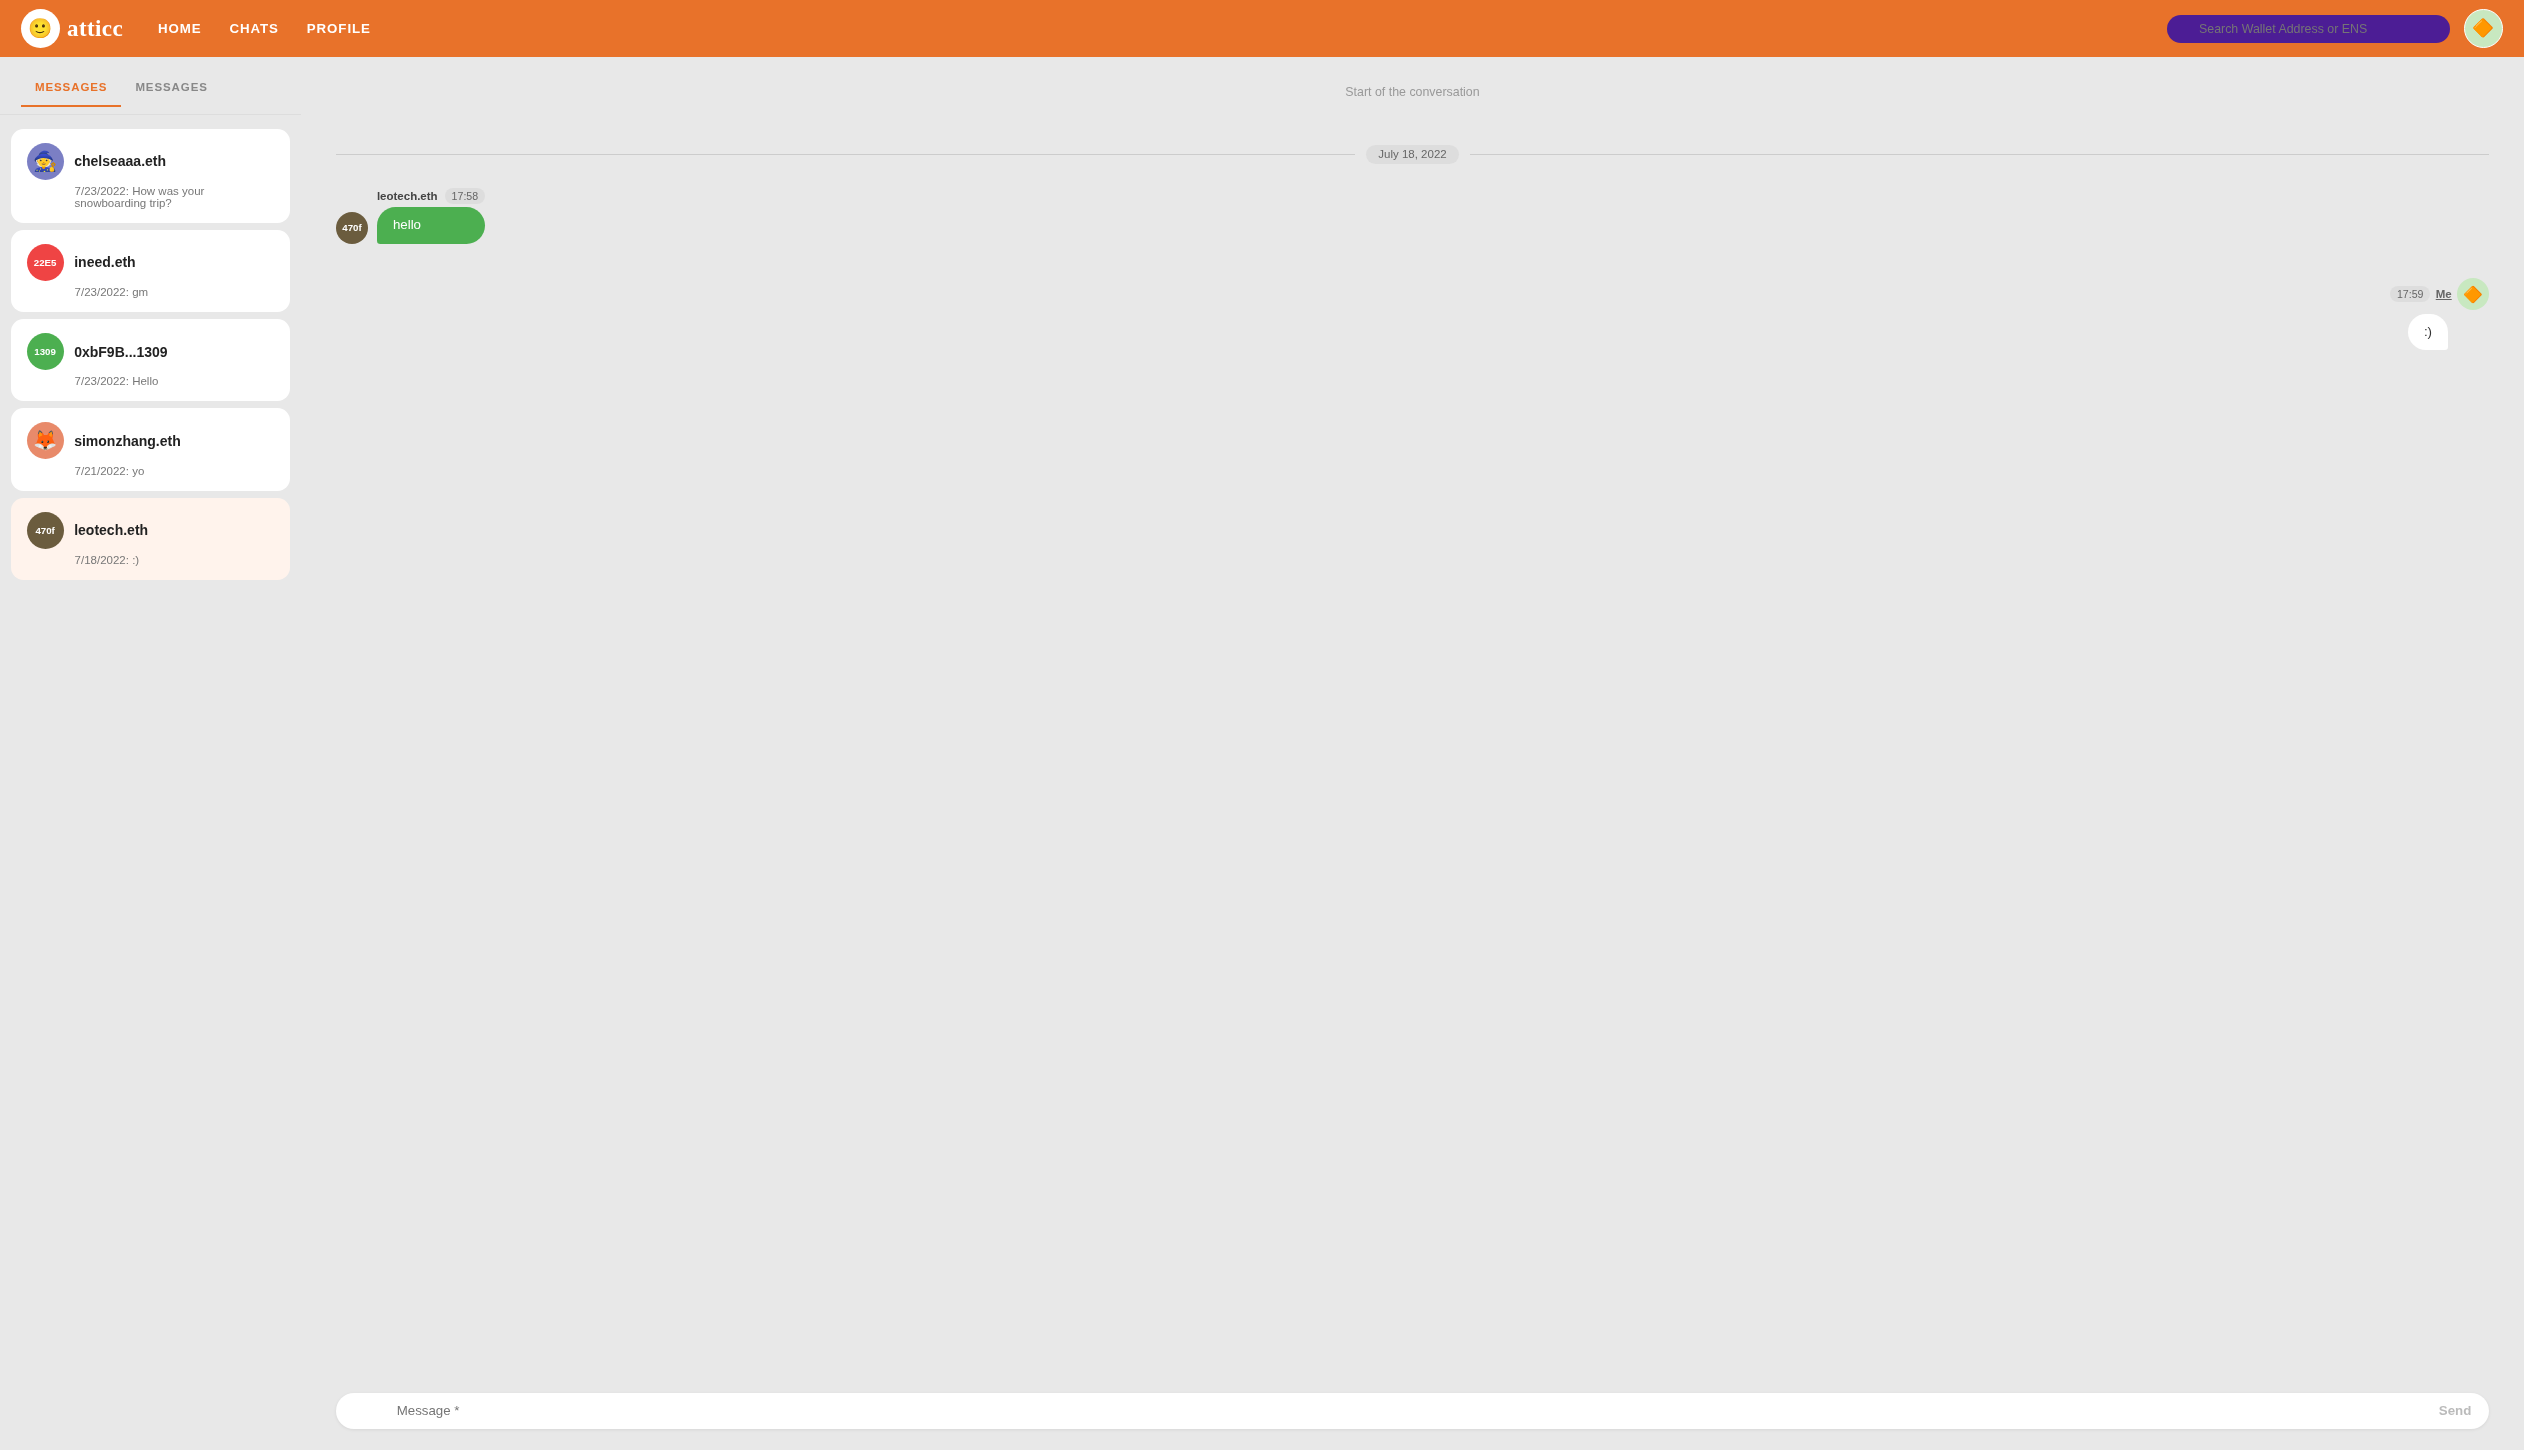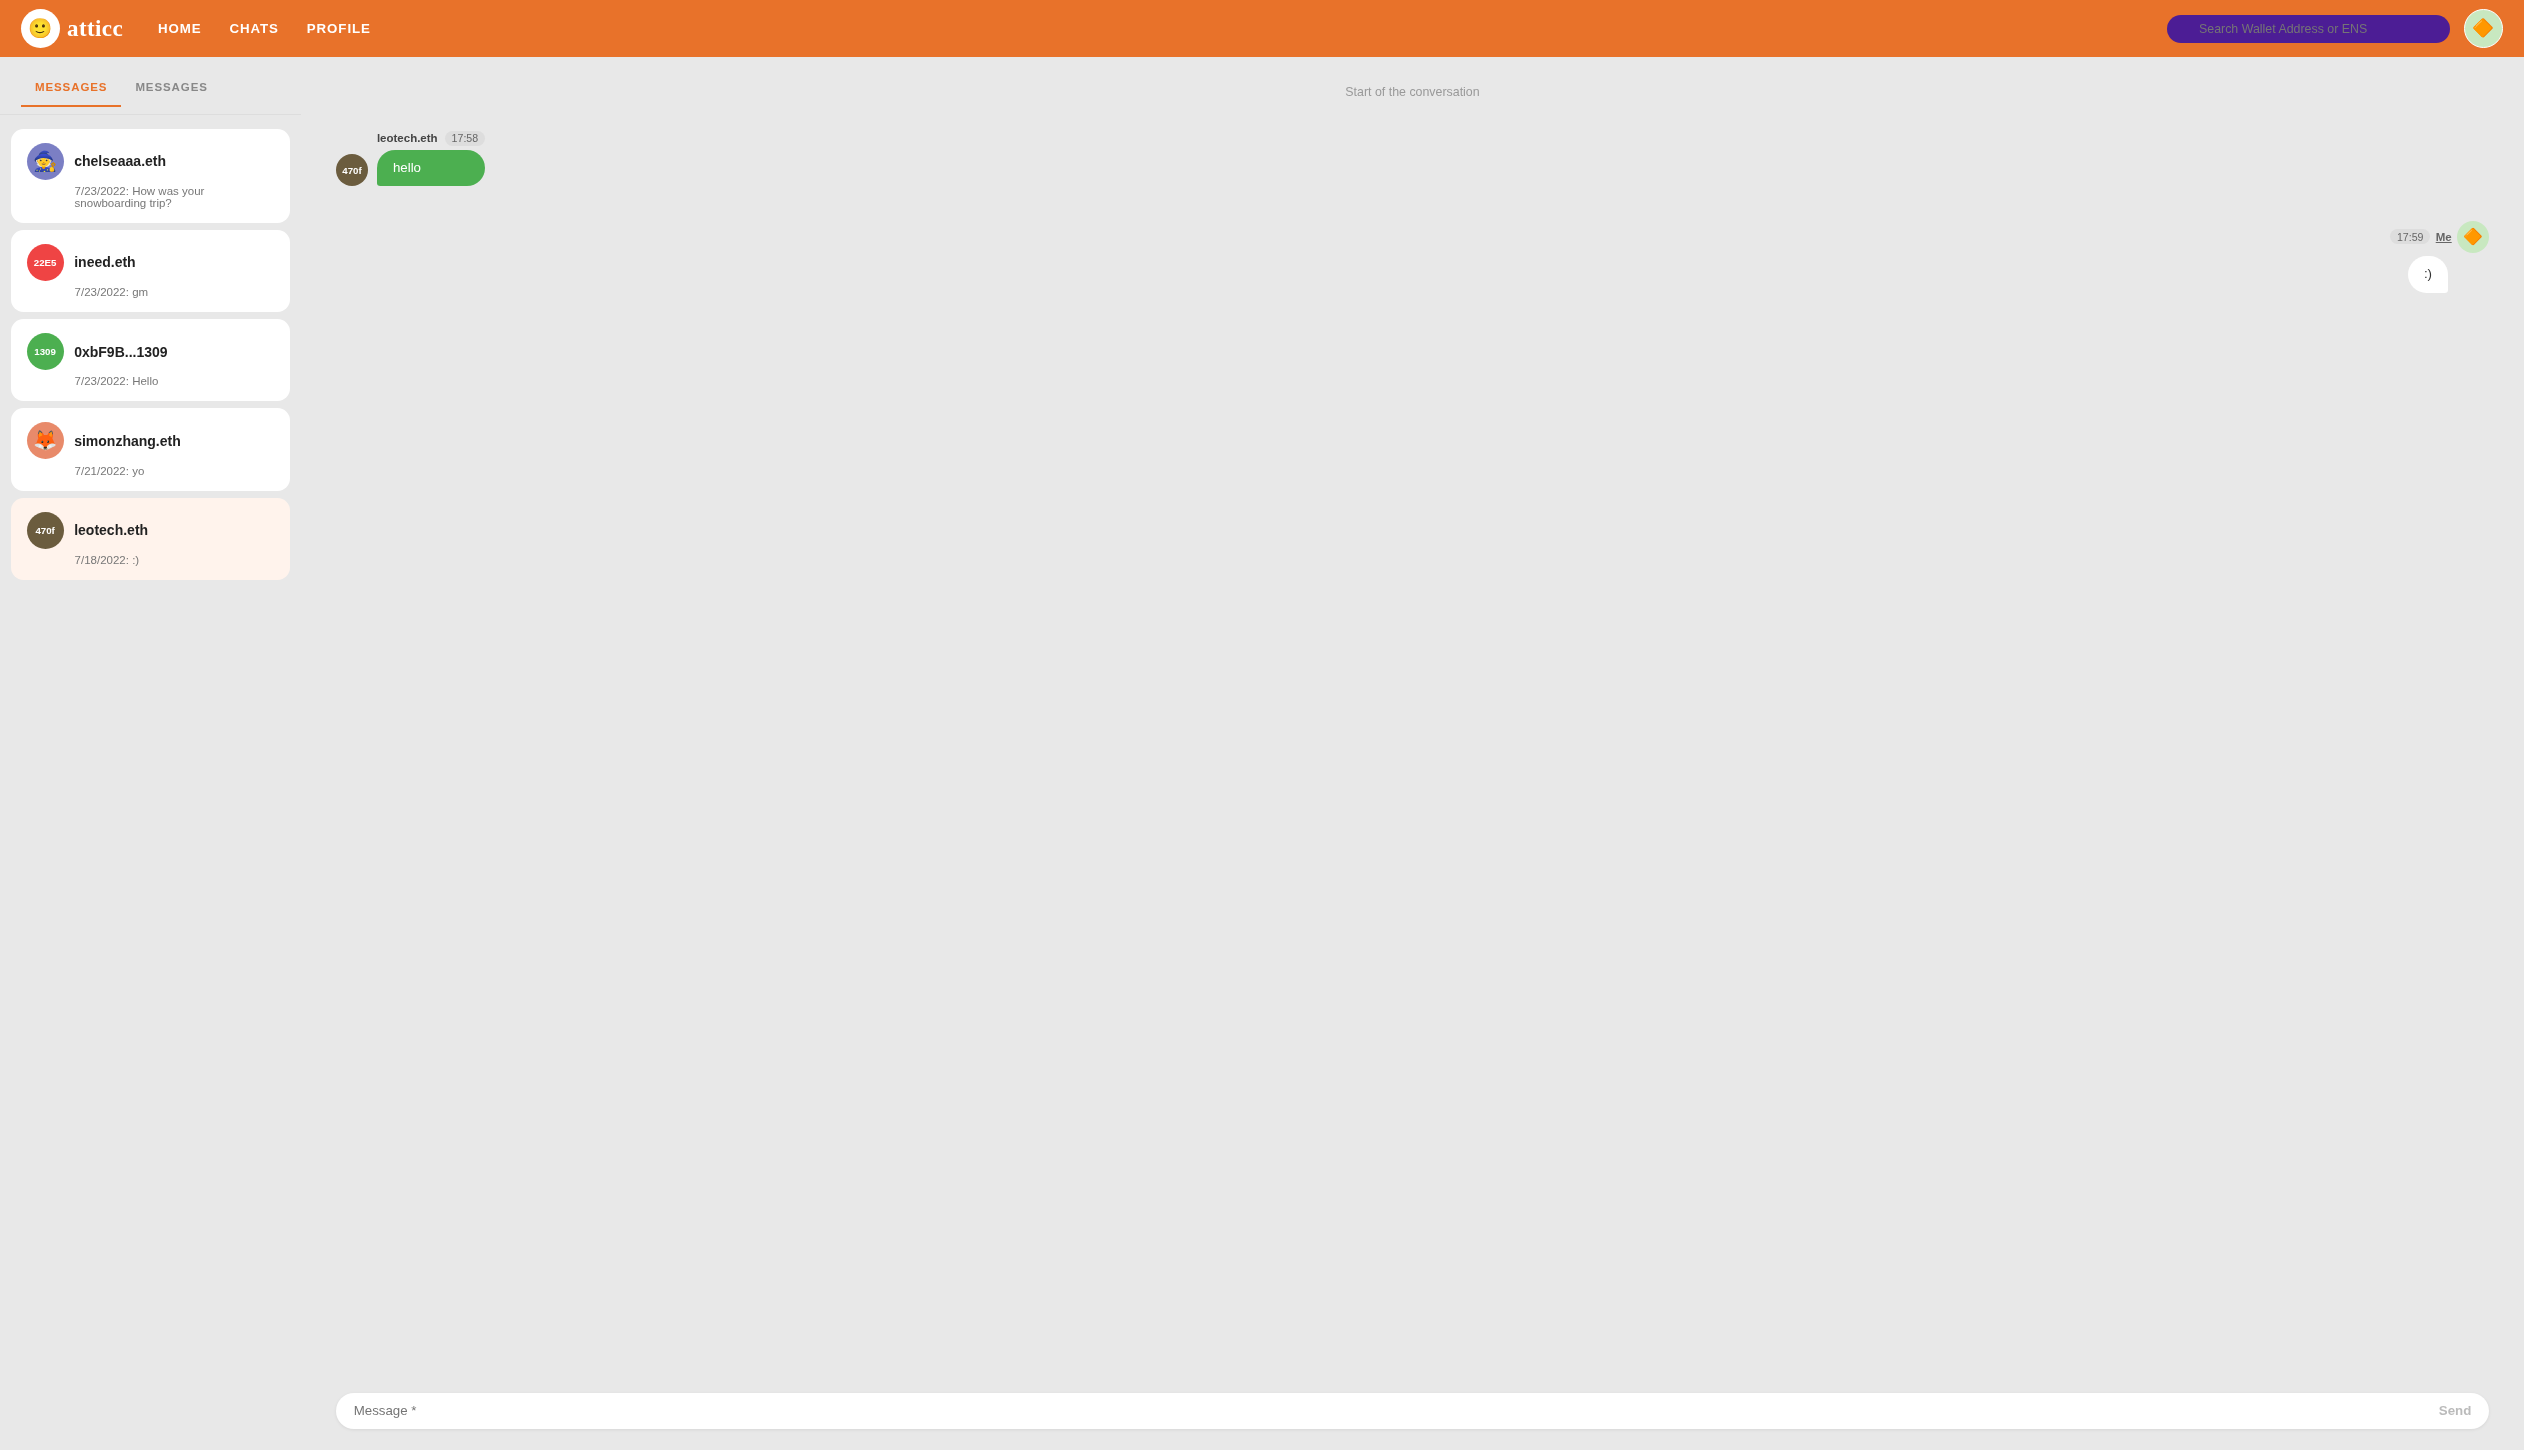--- a/index.html
+++ b/index.html
@@ -294,20 +294,21 @@
       padding: 10.6px 17.7px;
       box-shadow: 0 0.9px 3.5px rgba(0,0,0,0.08);
     }
     .chat-input {
       flex: 1;
       border: none;
       outline: none;
       font-size: 13.3px;
       background: transparent;
       color: #999;
+      margin-left: 43px;
     }
     .send-btn {
       color: #bbb;
       font-size: 13.3px;
       font-weight: 600;
       cursor: pointer;
       background: none;
       border: none;
       padding: 0;
     }
@@ -384,20 +385,23 @@
         <div class="convo-preview">7/18/2022: :)</div>
       </div>
     </div>
   </div>
 
   <div class="chat-area">
     <div class="chat-messages">
 
       <div class="conversation-start">Start of the conversation</div>
 
+      <div class="date-divider">
+        <span class="date-label">July 18, 2022</span>
+      </div>
 
       <div class="msg-row">
         <div class="msg-avatar" style="background:#6b5c3e;">470f</div>
         <div class="msg-content">
           <div class="msg-meta">
             <span class="msg-sender-name">leotech.eth</span>
             <span class="msg-time-badge">17:58</span>
           </div>
           <div class="msg-bubble incoming">hello</div>
         </div>

